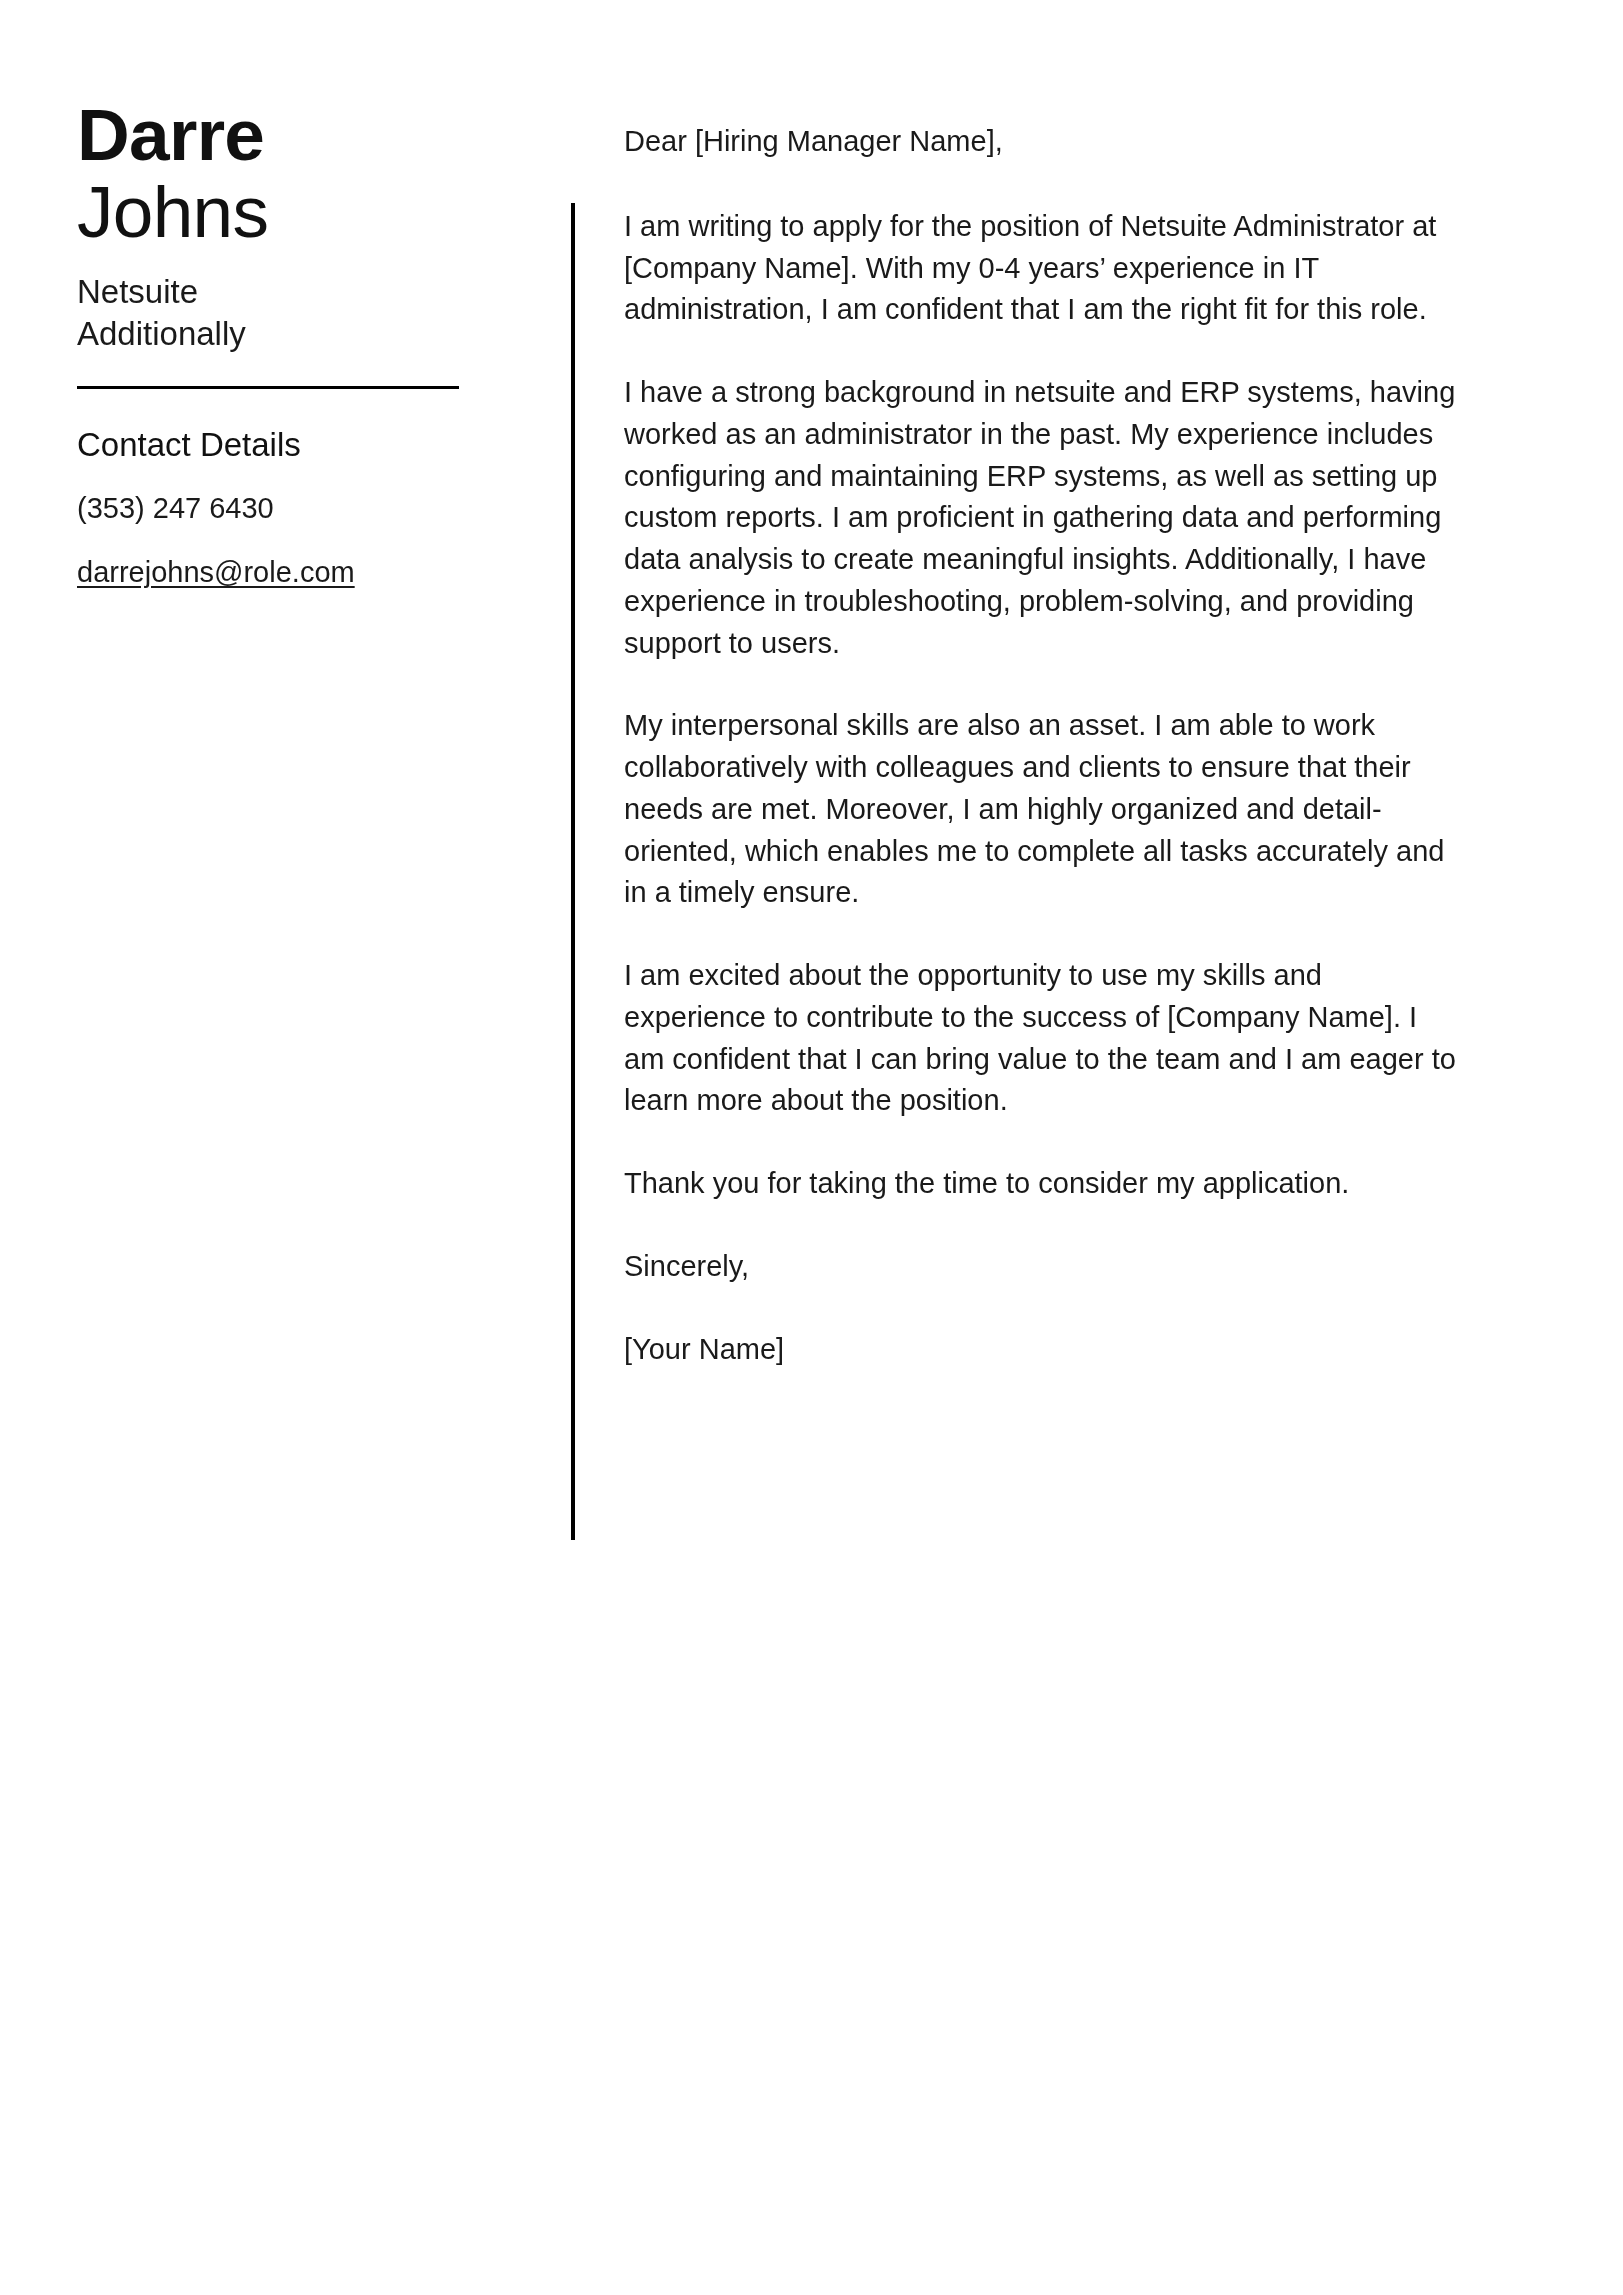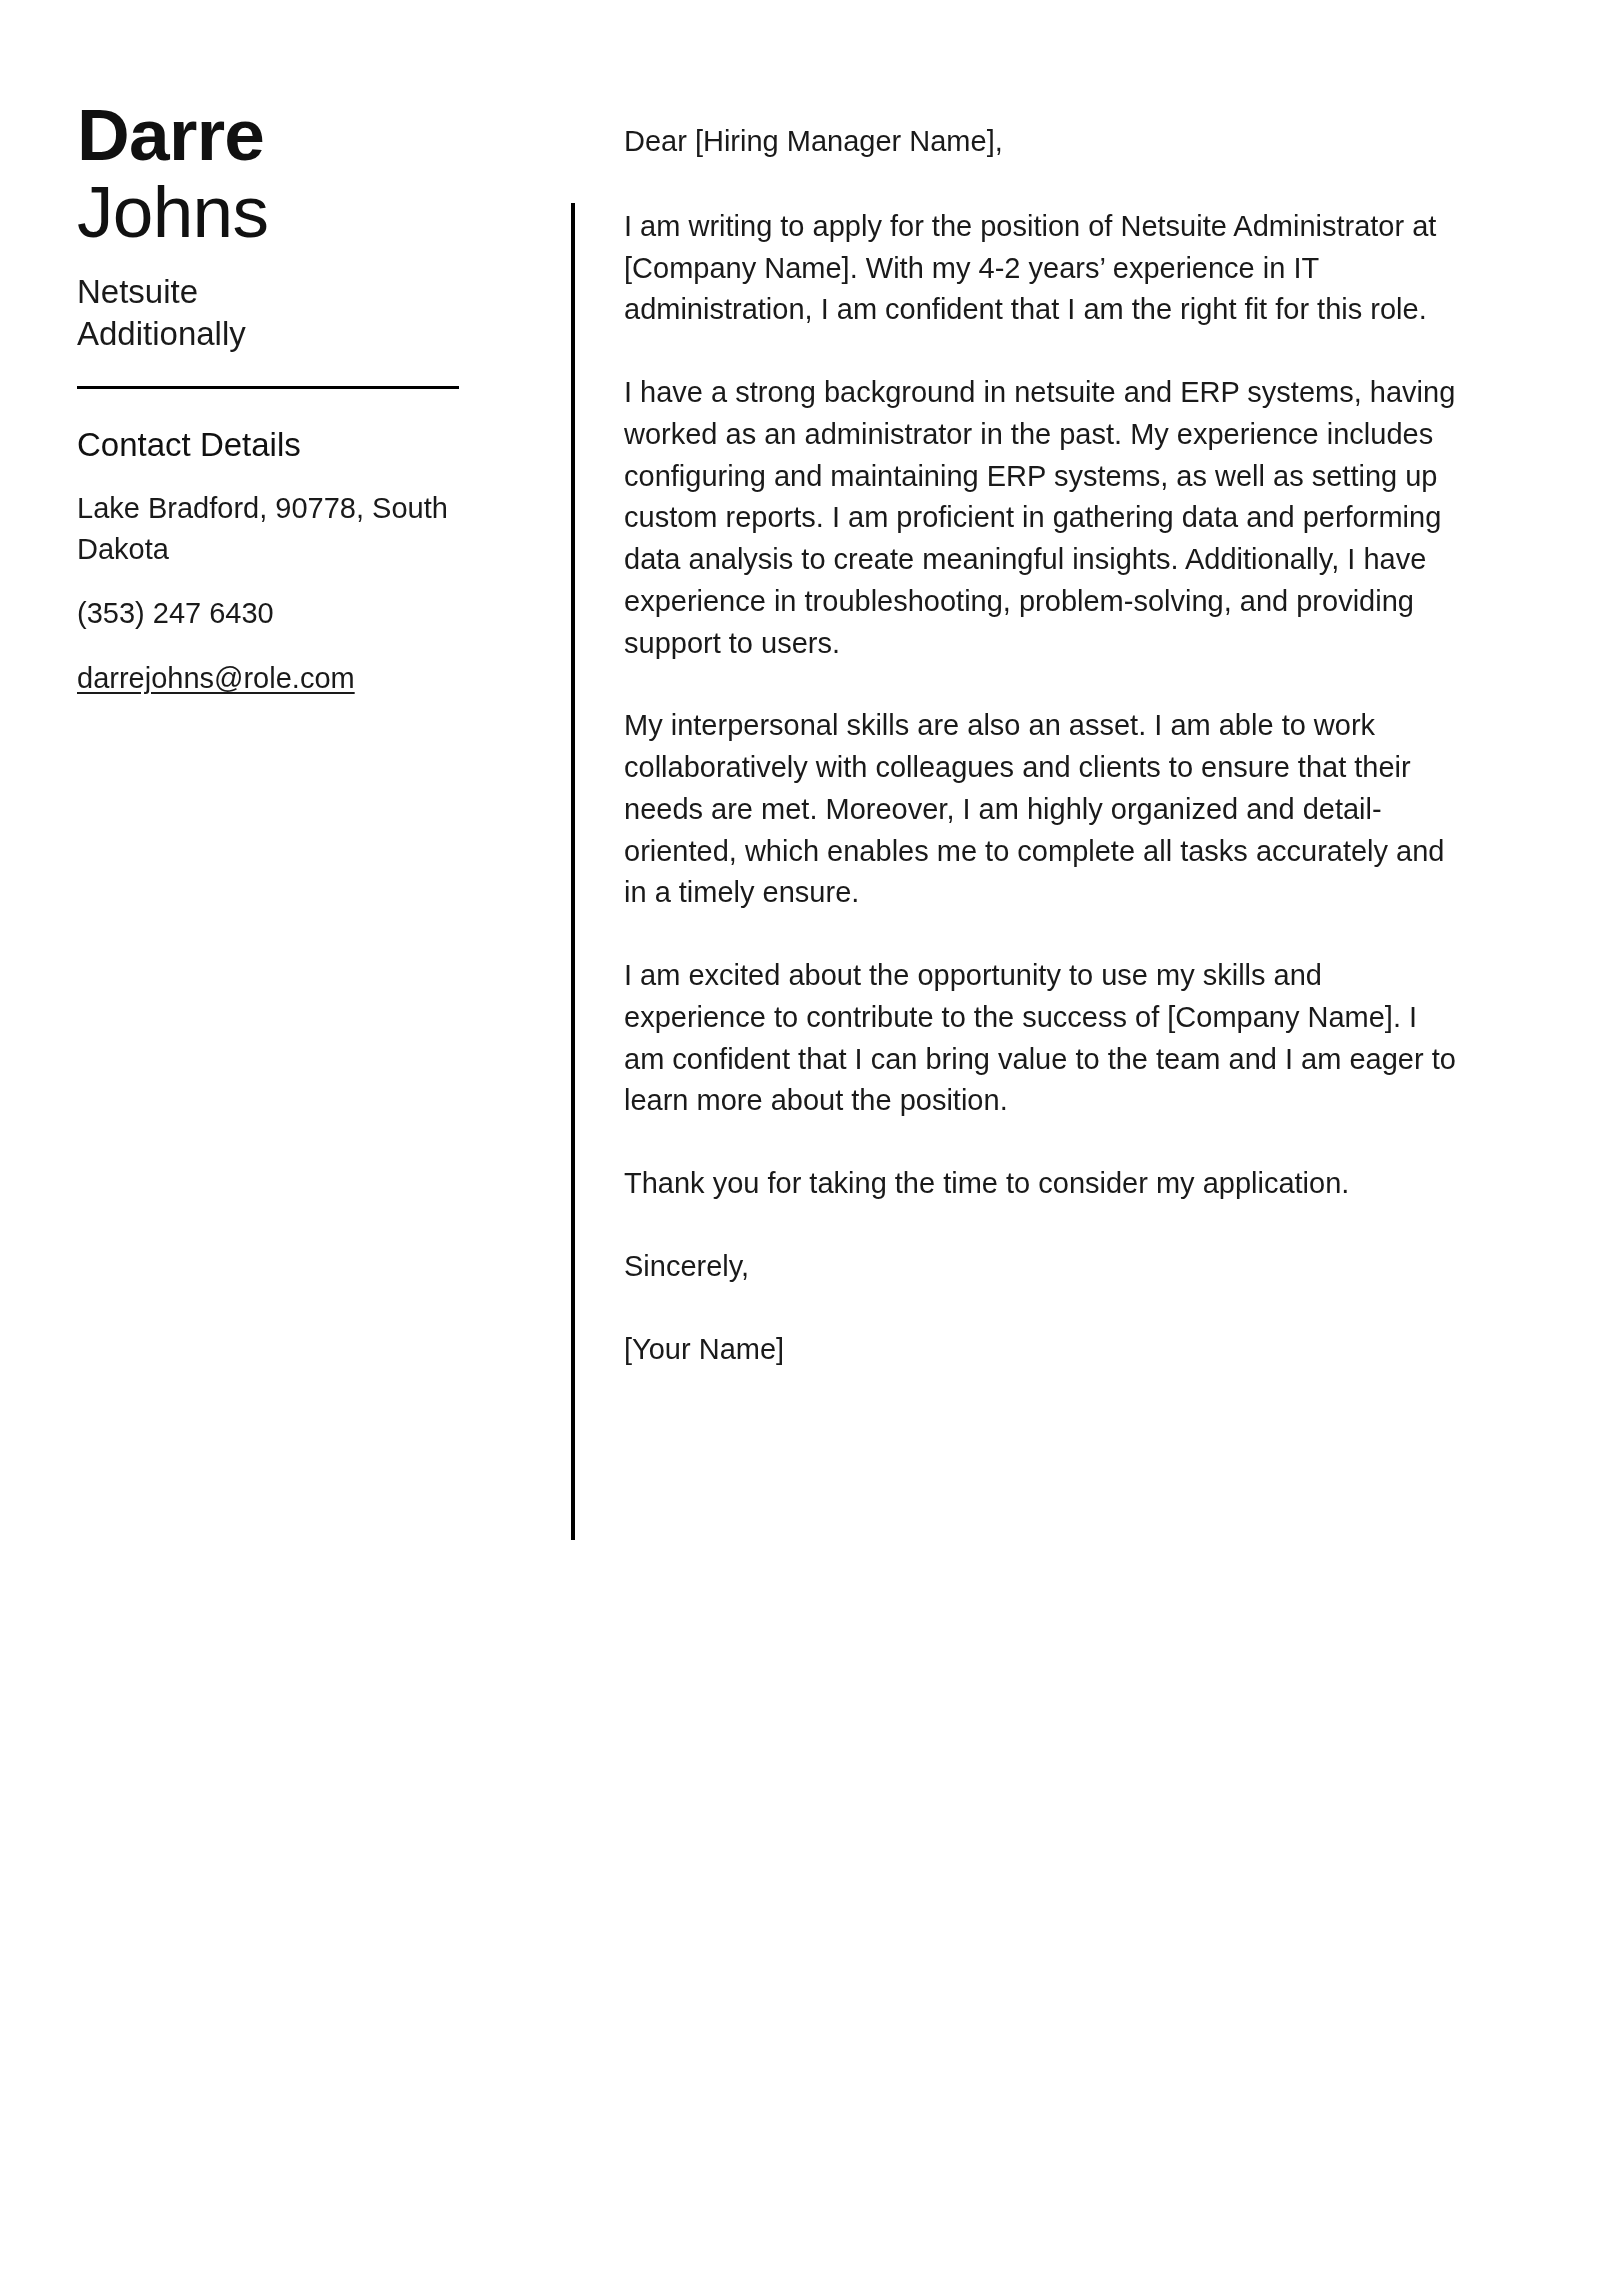--- a/index.html
+++ b/index.html
@@ -144,34 +144,33 @@
       <span class="name-last">Johns</span>
     </div>
 
     <div class="job-title">Netsuite Additionally</div>
 
     <div class="sidebar-rule"></div>
 
     <div class="contact-heading">Contact Details</div>
 
     <div class="contact-list">
-      <div class="contact-item">Lake Bradford, 90778, South Dakota</div>
       <div class="contact-item">(353) 247 6430</div>
       <div class="contact-item contact-email">darrejohns@role.com</div>
     </div>
 
   </div>
 
   <div class="divider"></div>
 
   <div class="letter">
 
     <p class="salutation">Dear [Hiring Manager Name],</p>
 
-    <p>I am writing to apply for the position of Netsuite Administrator at [Company Name]. With my 4-2 years’ experience in IT administration, I am confident that I am the right fit for this role.</p>
+    <p>I am writing to apply for the position of Netsuite Administrator at [Company Name]. With my 0-4 years’ experience in IT administration, I am confident that I am the right fit for this role.</p>
 
     <p>I have a strong background in netsuite and ERP systems, having worked as an administrator in the past. My experience includes configuring and maintaining ERP systems, as well as setting up custom reports. I am proficient in gathering data and performing data analysis to create meaningful insights. Additionally, I have experience in troubleshooting, problem-solving, and providing support to users.</p>
 
     <p>My interpersonal skills are also an asset. I am able to work collaboratively with colleagues and clients to ensure that their needs are met. Moreover, I am highly organized and detail-oriented, which enables me to complete all tasks accurately and in a timely ensure.</p>
 
     <p>I am excited about the opportunity to use my skills and experience to contribute to the success of [Company Name]. I am confident that I can bring value to the team and I am eager to learn more about the position.</p>
 
     <p class="closing-line">Thank you for taking the time to consider my application.</p>
 
     <p class="closing-line">Sincerely,</p>

